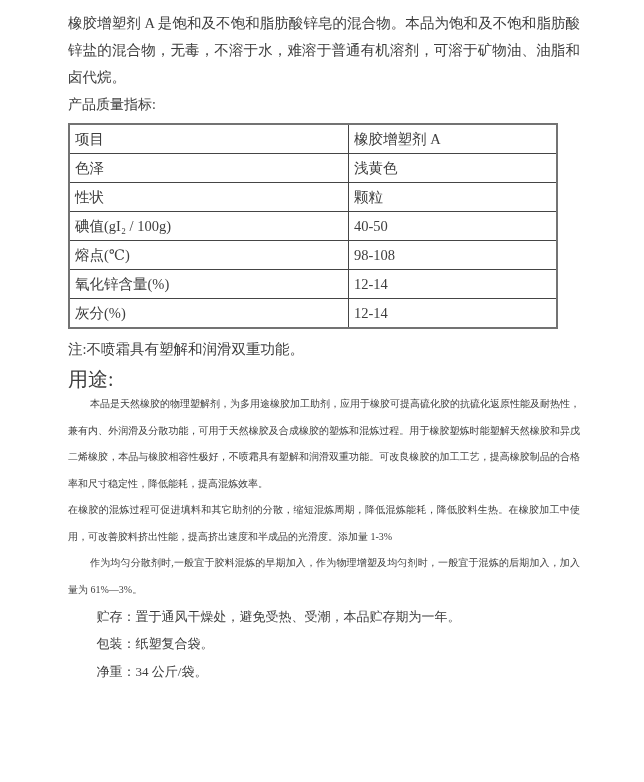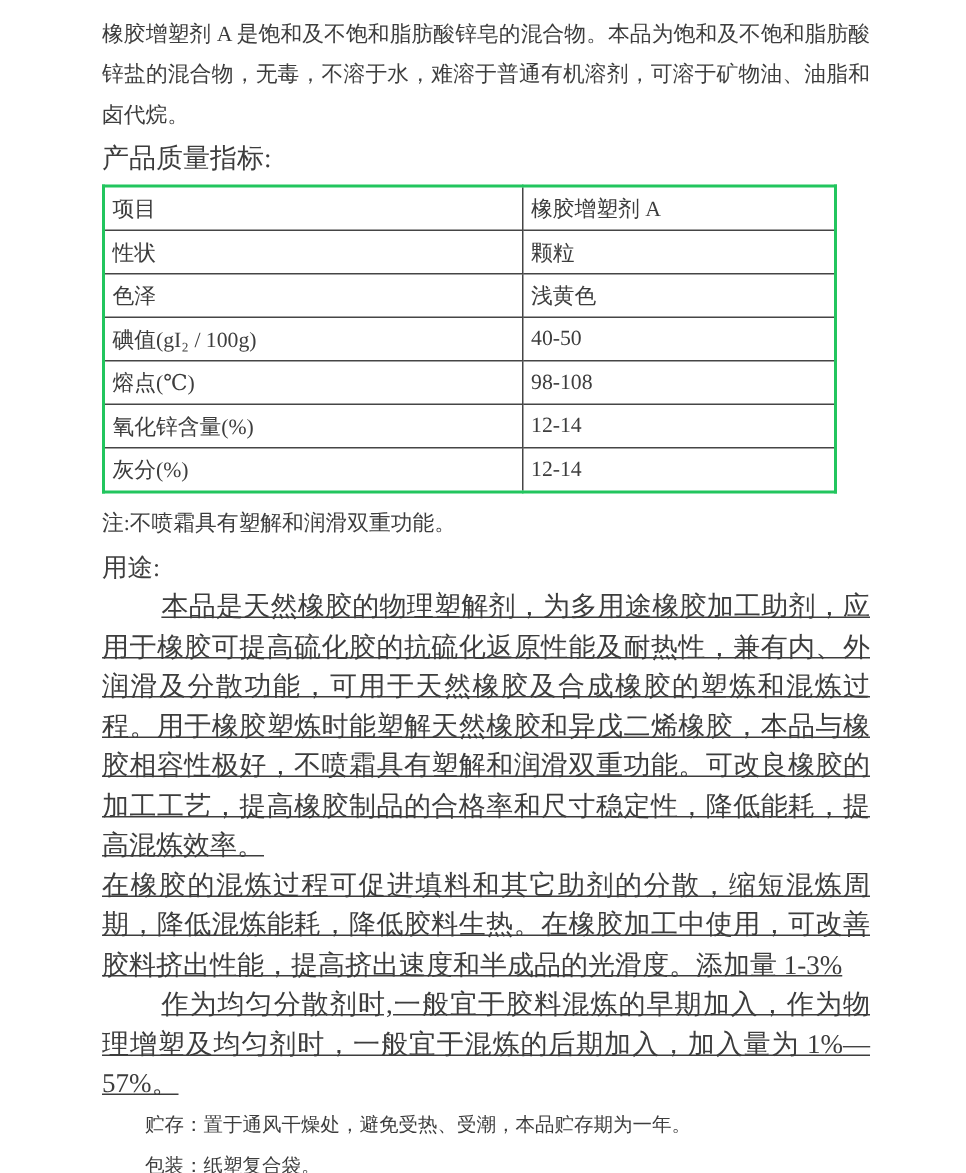--- a/index.html
+++ b/index.html
@@ -28,55 +28,54 @@
     letter-spacing: 1px;
   }
   .intro {
     margin: 0 0 2px 0;
     font-size: 14.5px;
     line-height: 27px;
     text-align: justify;
   }
   .section-label {
     margin: 0 0 6px 0;
-    font-size: 18px;
+    font-size: 14px;
     line-height: 24px;
   }
   .spec-table {
     width: 490px;
     border-collapse: collapse;
-    border: 2px solid #22c55e;
+    border: 2px solid #737373;
     table-layout: fixed;
   }
   .spec-table td {
     border: 1px solid #454545;
     height: 28px;
     padding: 0 5px;
     font-size: 14.5px;
     vertical-align: middle;
     overflow: hidden;
     white-space: nowrap;
   }
   .spec-table td.col-item { width: 268px; }
   .note-line {
     margin: 8px 0 0 0;
     font-size: 14.5px;
     line-height: 24px;
   }
   .usage-label {
     margin: 6px 0 0 0;
-    font-size: 17px;
+    font-size: 20px;
     line-height: 24px;
   }
   .para {
     margin: 0;
-    font-size: 18px;
+    font-size: 10px;
     line-height: 26.5px;
     text-align: justify;
-    text-decoration: underline;
   }
   .indent { text-indent: 2.2em; }
   .single-line {
     margin: 0;
     font-size: 13px;
     line-height: 27.3px;
     text-indent: 2.2em;
   }
 </style>
 </head>
@@ -89,26 +88,26 @@
 
   <p class="section-label">产品质量指标:</p>
 
   <table class="spec-table">
     <tbody>
       <tr>
         <td class="col-item">项目</td>
         <td>橡胶增塑剂 A</td>
       </tr>
       <tr>
+        <td class="col-item">色泽</td>
+        <td>浅黄色</td>
+      </tr>
+      <tr>
         <td class="col-item">性状</td>
         <td>颗粒</td>
-      </tr>
-      <tr>
-        <td class="col-item">色泽</td>
-        <td>浅黄色</td>
       </tr>
       <tr>
         <td class="col-item">碘值(gI₂ / 100g)</td>
         <td>40-50</td>
       </tr>
       <tr>
         <td class="col-item">熔点(℃)</td>
         <td>98-108</td>
       </tr>
       <tr>
@@ -123,21 +122,21 @@
   </table>
 
   <p class="note-line">注:不喷霜具有塑解和润滑双重功能。</p>
 
   <p class="usage-label">用途:</p>
 
   <p class="para indent">本品是天然橡胶的物理塑解剂，为多用途橡胶加工助剂，应用于橡胶可提高硫化胶的抗硫化返原性能及耐热性，兼有内、外润滑及分散功能，可用于天然橡胶及合成橡胶的塑炼和混炼过程。用于橡胶塑炼时能塑解天然橡胶和异戊二烯橡胶，本品与橡胶相容性极好，不喷霜具有塑解和润滑双重功能。可改良橡胶的加工工艺，提高橡胶制品的合格率和尺寸稳定性，降低能耗，提高混炼效率。</p>
 
   <p class="para">在橡胶的混炼过程可促进填料和其它助剂的分散，缩短混炼周期，降低混炼能耗，降低胶料生热。在橡胶加工中使用，可改善胶料挤出性能，提高挤出速度和半成品的光滑度。添加量 1-3%</p>
 
-  <p class="para indent">作为均匀分散剂时,一般宜于胶料混炼的早期加入，作为物理增塑及均匀剂时，一般宜于混炼的后期加入，加入量为 1%—57%。</p>
+  <p class="para indent">作为均匀分散剂时,一般宜于胶料混炼的早期加入，作为物理增塑及均匀剂时，一般宜于混炼的后期加入，加入量为 61%—3%。</p>
 
   <p class="single-line">贮存：置于通风干燥处，避免受热、受潮，本品贮存期为一年。</p>
 
   <p class="single-line">包装：纸塑复合袋。</p>
 
   <p class="single-line">净重：34 公斤/袋。</p>
 
 </div>
 
 </body></html>

